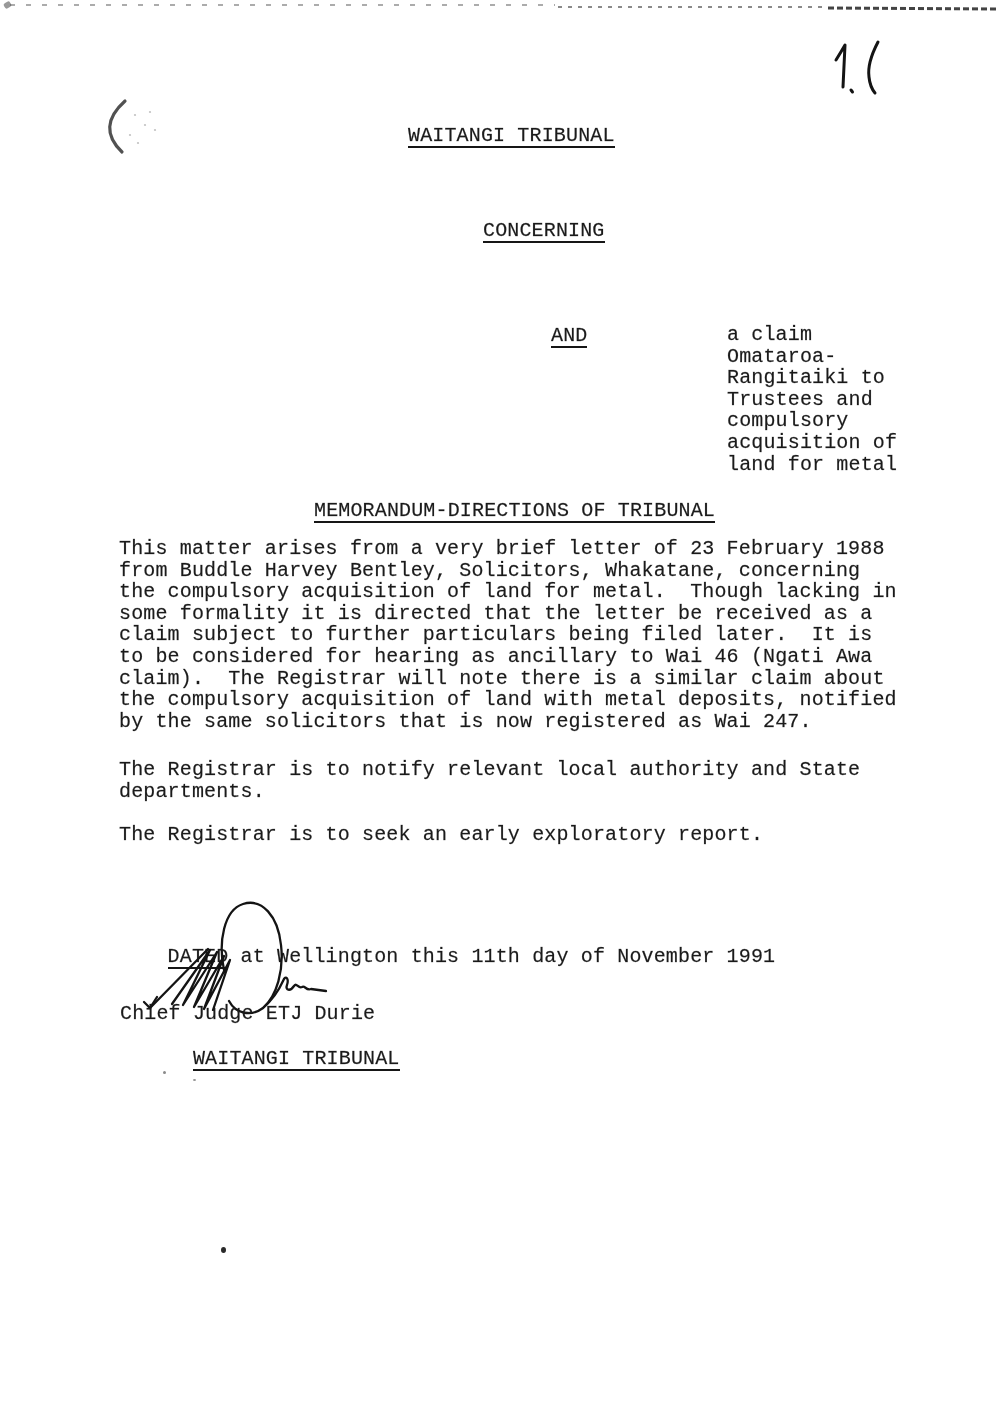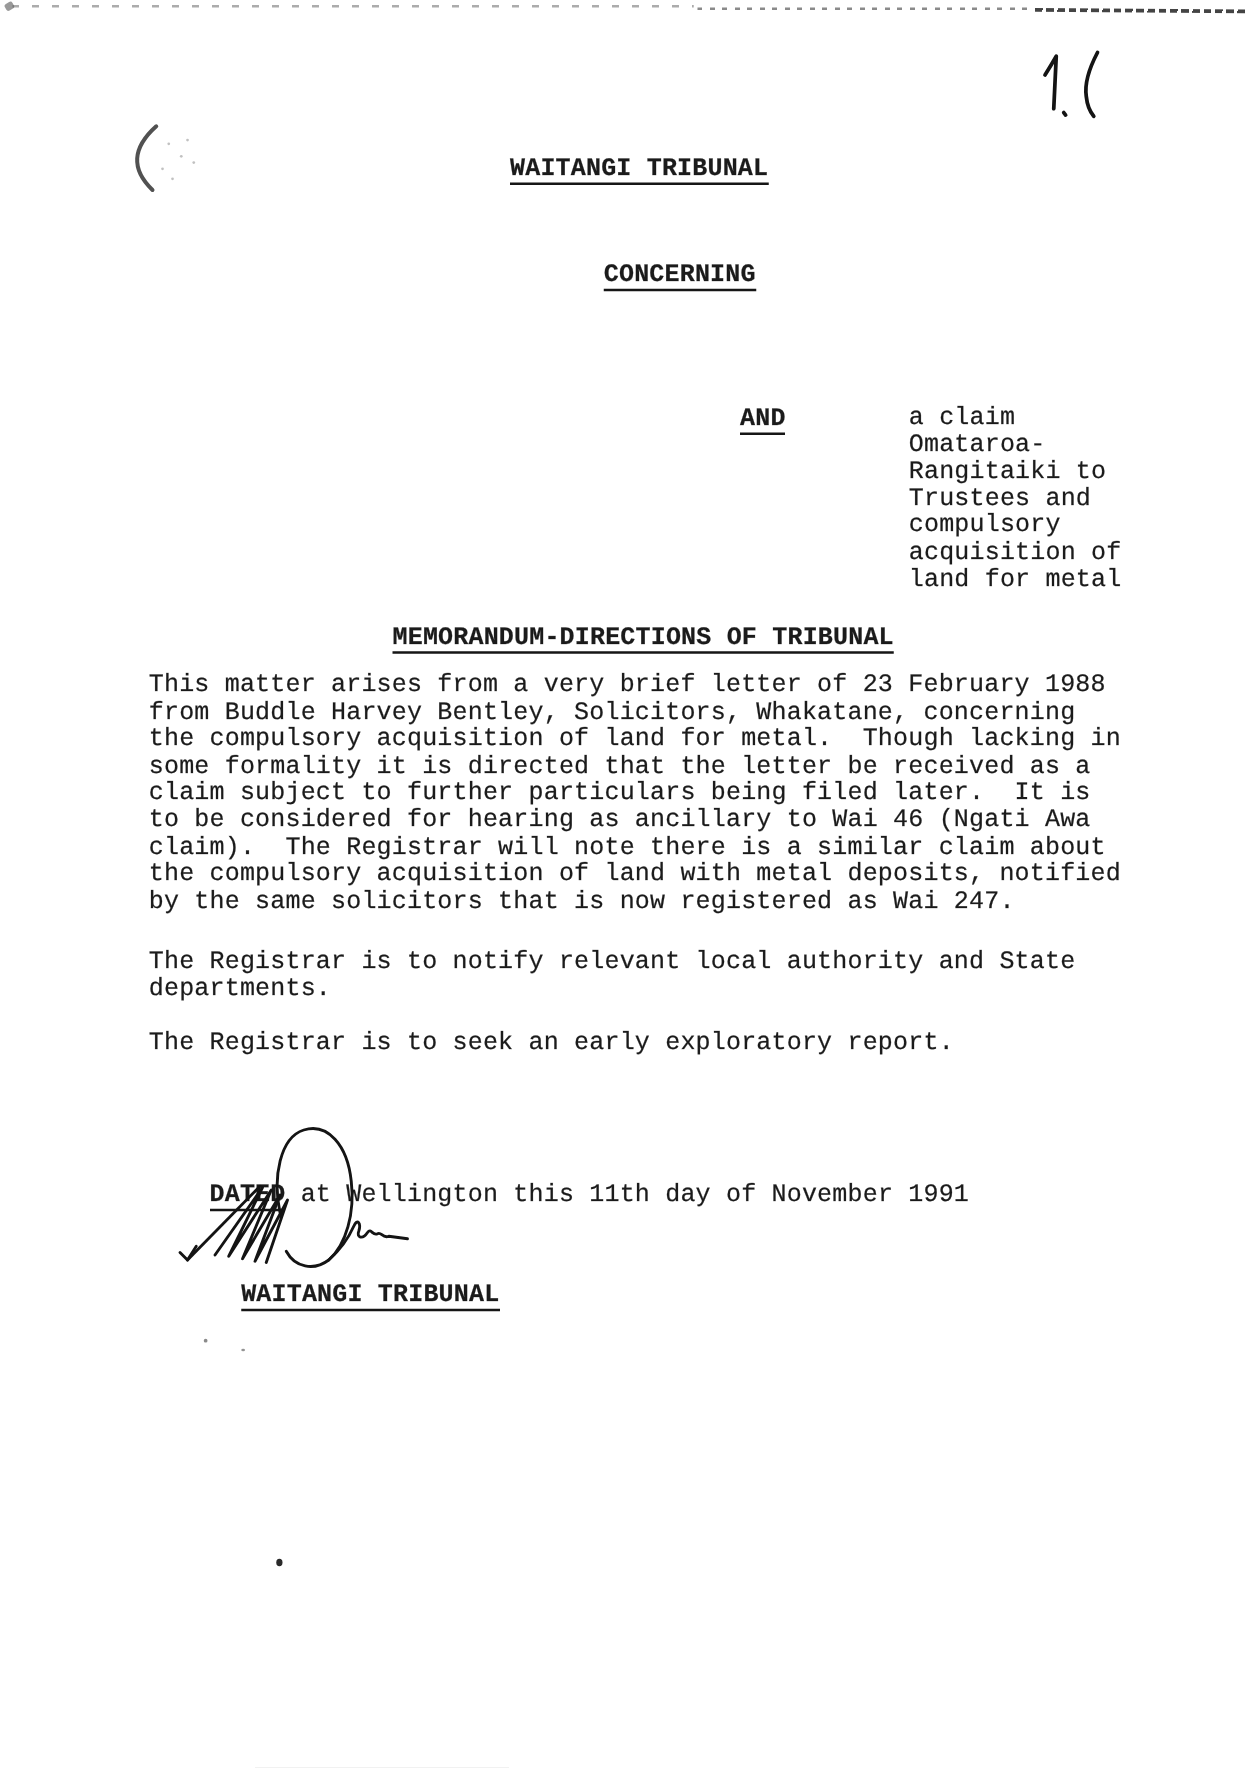--- a/index.html
+++ b/index.html
@@ -11,21 +11,21 @@
     background: #ffffff;
     overflow: hidden;
     font-family: "Liberation Mono", "DejaVu Sans Mono", monospace;
     color: #1b1b1b;
     font-size: 20px;
     letter-spacing: 0.15px;
     -webkit-text-stroke: 0.3px rgba(20,20,20,0.55);
   }
   .abs { position: absolute; }
   .pre { white-space: pre; line-height: 21.6px; }
-  .bold { font-weight: bold; }
+  .bold { font-weight: normal; }
   .ul {
     display: inline-block;
     border-bottom: 2.4px solid #161616;
     padding-bottom: 1px;
     line-height: 18px;
   }
   
   .edge1 {
     left: 10px; top: 4px; width: 545px; height: 2px;
     background: repeating-linear-gradient(90deg, rgba(70,70,70,.45) 0 5px, transparent 5px 16px);
@@ -76,25 +76,25 @@
     </g>
   </svg>
 
   <div class="abs" style="left:408px; top:124px;">
     <span class="bold ul">WAITANGI TRIBUNAL</span>
   </div>
 
   <div class="abs bold" style="right:93px; top:158px; text-align:right; line-height:22.6px; white-space:pre;">
   </div>
 
-  <div class="abs" style="left:483px; top:209px;">
+  <div class="abs" style="left:483px; top:219px;">
     <span class="bold ul">CONCERNING</span>
   </div>
 
-  <div class="abs" style="left:592px; top:324px;">
+  <div class="abs" style="left:551px; top:324px;">
     <span class="bold ul">AND</span>
   </div>
   <div class="abs" style="left:314px; top:499px;">
     <span class="bold ul">MEMORANDUM-DIRECTIONS OF TRIBUNAL</span>
   </div>
 
   <div class="abs pre" style="left:727px; top:324px;">a claim
 Omataroa-
 Rangitaiki to
 Trustees and
@@ -127,20 +127,21 @@
 
       <path d="M 172 1004 L 210 950 L 183 1005 L 217 952 L 194 1007 L 224 956 L 204 1009 L 230 960 L 213 1010"></path>
 
       <path d="M 224 970 C 218 942 224 910 243 904 C 262 898 278 916 281 945 C 284 970 277 996 263 1008 C 251 1017 236 1014 229 1001"></path>
 
       <path d="M 263 1008 C 272 1000 279 990 283 981 C 286 974 289 979 287 985 C 285 990 290 992 294 986 C 297 982 298 989 302 987 C 305 985 306 991 311 989 L 326 991"></path>
     </g>
   </svg>
 
   <div class="abs sig-text">
+    <div>Chief Judge ETJ Durie</div>
     <div>
       <span class="bold ul">WAITANGI TRIBUNAL</span>
     </div>
   </div>
 
   <div class="abs speck" style="left:221px; top:1247px; width:5px; height:6px;"></div>
   <div class="abs speck" style="left:163px; top:1071px; width:3px; height:3px; opacity:.55;"></div>
   <div class="abs speck" style="left:193px; top:1079px; width:3px; height:2px; opacity:.5;"></div>
 
 </div>

